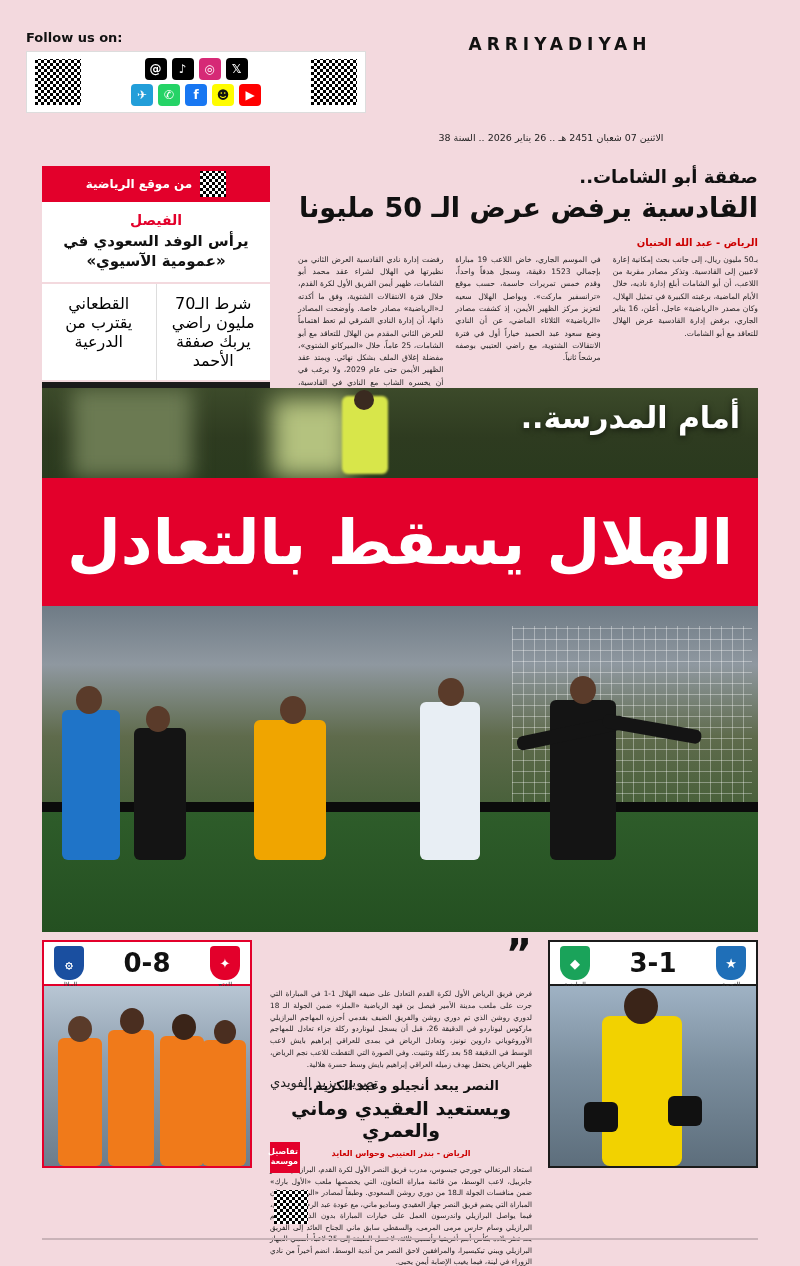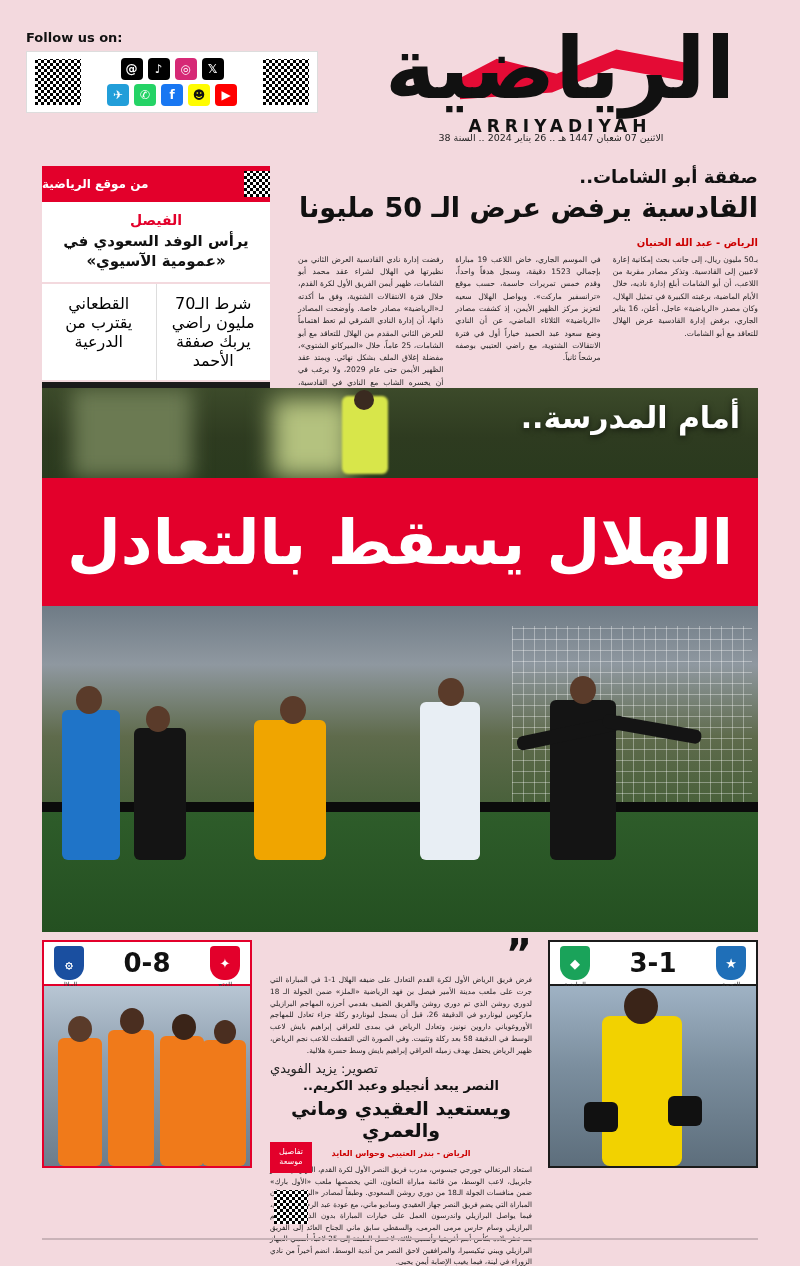--- a/index.html
+++ b/index.html
@@ -35,21 +35,21 @@
     clip-path: polygon(0% 55%, 16% 22%, 42% 48%, 68% 6%, 100% 30%, 100% 62%, 66% 38%, 40% 80%, 14% 88%, 0% 92%);
     opacity: .95;
     z-index: 2;
   }
   .logo-arabic span { position: relative; z-index: 3; }
   .logo-latin {
     margin-top: 6px; font-size: 17px; font-weight: 700; letter-spacing: 5px;
     color: #111; direction: ltr;
   }
   .follow-block {
-    position: absolute; left: 26px; top: 30px; width: 292px;
+    position: absolute; left: 26px; top: 30px; width: 340px;
   }
   .follow-title { font-size: 13px; color: #111; direction: ltr; text-align: left; margin-bottom: 6px; font-weight: 600; }
   .social-panel {
     background: #fff; border: 1px solid #ddd; padding: 6px 8px;
     display: flex; align-items: center; gap: 6px; direction: ltr;
   }
   .qr {
     width: 46px; height: 46px;
     background:
       repeating-linear-gradient(0deg,#000 0 3px,#fff 3px 6px),
@@ -85,21 +85,21 @@
   .lead-by { font-size: 10px; color: #c00; text-align: right; margin-top: 12px; font-weight: 700; }
   .lead-cols {
     margin-top: 6px; display: flex; gap: 12px; direction: rtl;
     font-size: 7.6px; line-height: 1.62; color: #222; text-align: justify;
   }
   .lead-cols .col { flex: 1; }
   
   .side { position: absolute; left: 0; top: 0; width: 228px; }
   .side-head {
     background: #e3002b; color: #fff; height: 36px; display: flex;
-    align-items: center; justify-content: space-between; gap: 8px;
+    align-items: center; justify-content: center; gap: 8px;
   }
   .side-head-text { font-size: 12px; font-weight: 700; }
   .side-item {
     background: #fff; border-bottom: 2px solid #f3d9de; padding: 10px 12px; text-align: center;
   }
   .side-item .name { color: #e3002b; font-size: 14px; font-weight: 800; }
   .side-item .txt { font-size: 15px; font-weight: 800; color: #111; line-height: 1.35; margin-top: 3px; }
   .side-split { display: flex; background: #fff; border-bottom: 2px solid #f3d9de; }
   .side-split > div { flex: 1; padding: 10px 8px; text-align: center; }
   .side-split .divider { flex: 0 0 1px; padding: 0; background: #ddd; }
@@ -143,21 +143,21 @@
   .p-blue { background: #1f74c8; }
   .p-dark { background: #141414; }
   .p-orange { background: #f0a500; }
   .p-white { background: #e8eef4; }
   .head { position: absolute; border-radius: 50%; background: #5a3b2a; }
   
   .caption-block {
     position: absolute; top: 940px; left: 270px; width: 262px;
   }
   .quote-mark { font-size: 40px; color: #111; font-weight: 900; line-height: .7; text-align: right; }
-  .caption-text { font-size: 7.3px; line-height: 1.62; color: #222; text-align: justify; direction: rtl; margin-top: 6px; }
+  .caption-text { font-size: 7.3px; line-height: 1.62; color: #222; text-align: justify; direction: rtl; margin-top: 20px; }
   .caption-credit { font-size: 13px; color: #222; text-align: left; margin-top: 4px; }
   
   .score-card { position: absolute; top: 940px; width: 210px; }
   .score-card.left { left: 42px; }
   .score-card.right { left: 548px; }
   .score-bar {
     height: 46px; background: #fff; border: 2px solid #e3002b;
     display: flex; align-items: center; justify-content: space-between; padding: 0 10px;
   }
   .score-card.right .score-bar { border-color: #1b1b1b; }
@@ -167,37 +167,33 @@
   .score-num { font-size: 26px; font-weight: 900; color: #111; }
   .score-photo { height: 182px; border: 2px solid #e3002b; border-top: none; overflow: hidden; position: relative; }
   .score-card.right .score-photo { border-color: #1b1b1b; }
   
   .bottom-story { position: absolute; top: 1078px; left: 270px; width: 262px; text-align: center; }
   .bs-kicker { font-size: 13px; font-weight: 700; color: #111; }
   .bs-head { font-size: 19px; font-weight: 900; color: #111; margin-top: 4px; }
   .bs-by { font-size: 8px; color: #c00; margin-top: 8px; font-weight: 700; }
   .bs-body { font-size: 7.2px; line-height: 1.6; text-align: justify; direction: rtl; color: #222; margin-top: 6px; }
   .details-tag {
-    position: absolute; left: 0; top: 64px; width: 42px; background: #e3002b; color: #fff;
-    text-align: center; padding: 5px 2px; font-size: 8px; font-weight: 400; line-height: 1.3;
+    position: absolute; left: 0; top: 64px; width: 30px; background: #e3002b; color: #fff;
+    text-align: center; padding: 5px 2px; font-size: 8px; font-weight: 700; line-height: 1.3;
   }
   .details-qr { position: absolute; left: 4px; top: 112px; }
   .footer-rule { position: absolute; left: 42px; top: 1238px; width: 716px; height: 2px; background: #c9b3b8; }
 </style>
 </head>
 <body>
 
 <div class="page">
 
   <div class="masthead">
     <div class="logo-block">
-      <div class="logo-arabic">
-        <div class="logo-swoosh"></div>
-        <span>الرياضية</span>
-      </div>
       <div class="logo-latin">ARRIYADIYAH</div>
     </div>
 
     <div class="follow-block">
       <div class="follow-title">Follow us on:</div>
       <div class="social-panel">
         <div class="qr"></div>
         <div class="icons-wrap">
           <div class="icon-row">
             <span class="s-icon" style="background:#000">@</span>
@@ -210,21 +206,21 @@
             <span class="s-icon" style="background:#25d366">✆</span>
             <span class="s-icon" style="background:#1877f2">f</span>
             <span class="s-icon" style="background:#fffc00;color:#111">☻</span>
             <span class="s-icon" style="background:#ff0000">▶</span>
           </div>
         </div>
         <div class="qr"></div>
       </div>
     </div>
 
-    <div class="date-strip">الاثنين 07 شعبان 1447 هـ .. 26 يناير 2024 .. السنة 38</div>
+    <div class="date-strip">الاثنين 07 شعبان 2451 هـ .. 26 يناير 2026 .. السنة 38</div>
   </div>
 
   <div class="toprow">
 
     <div class="lead-story">
       <div class="lead-kicker">صفقة أبو الشامات..</div>
       <div class="lead-head">القادسية يرفض عرض الـ 50 مليونا</div>
       <div class="lead-by">الرياض - عبد الله الحنيان</div>
       <div class="lead-cols">
         <div class="col">بـ50 مليون ريال، إلى جانب بحث إمكانية إعارة لاعبين إلى القادسية. وتذكر مصادر مقربة من اللاعب، أن أبو الشامات أبلغ إدارة ناديه، خلال الأيام الماضية، برغبته الكبيرة في تمثيل الهلال، وكان مصدر «الرياضية» عاجل، أعلن، 16 يناير الجاري، برفض إدارة القادسية عرض الهلال للتعاقد مع أبو الشامات.</div>

